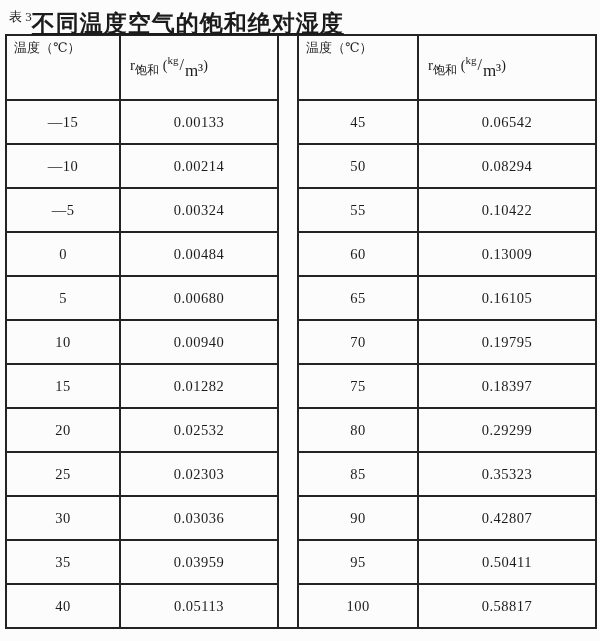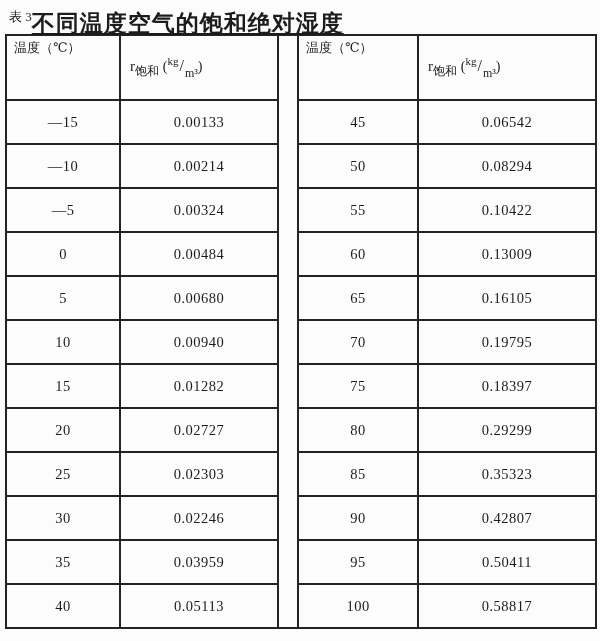--- a/index.html
+++ b/index.html
@@ -74,21 +74,21 @@
     font-size: 11px;
     vertical-align: 6px;
     letter-spacing: 0px;
     margin-top: 11px;
   }
   .frac-slash {
     font-size: 16px;
     margin: 0 1px;
   }
   .frac-den {
-    font-size: 12px;
+    font-size: 17px;
     vertical-align: -6px;
   }
   td.temp-cell, td.value-cell {
     text-align: center;
     vertical-align: middle;
     font-size: 14.5px;
     letter-spacing: 0.5px;
   }
 </style>
 </head>
@@ -160,33 +160,33 @@
           <td class="value-cell">0.19795</td>
         </tr>
         <tr class="data-row">
           <td class="temp-cell">15</td>
           <td class="value-cell">0.01282</td>
           <td class="temp-cell">75</td>
           <td class="value-cell">0.18397</td>
         </tr>
         <tr class="data-row">
           <td class="temp-cell">20</td>
-          <td class="value-cell">0.02727</td>
+          <td class="value-cell">0.02532</td>
           <td class="temp-cell">80</td>
           <td class="value-cell">0.29299</td>
         </tr>
         <tr class="data-row">
           <td class="temp-cell">25</td>
           <td class="value-cell">0.02303</td>
           <td class="temp-cell">85</td>
           <td class="value-cell">0.35323</td>
         </tr>
         <tr class="data-row">
           <td class="temp-cell">30</td>
-          <td class="value-cell">0.02246</td>
+          <td class="value-cell">0.03036</td>
           <td class="temp-cell">90</td>
           <td class="value-cell">0.42807</td>
         </tr>
         <tr class="data-row">
           <td class="temp-cell">35</td>
           <td class="value-cell">0.03959</td>
           <td class="temp-cell">95</td>
           <td class="value-cell">0.50411</td>
         </tr>
         <tr class="data-row">

